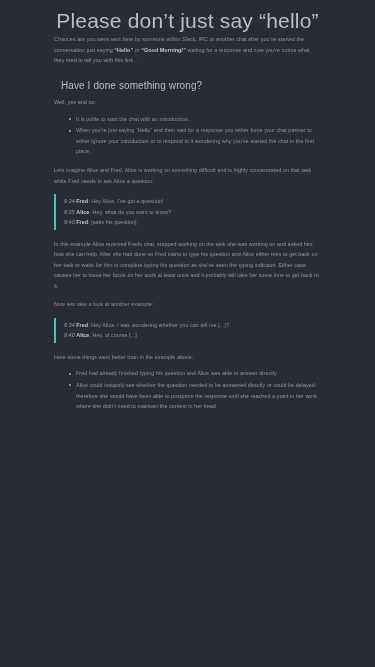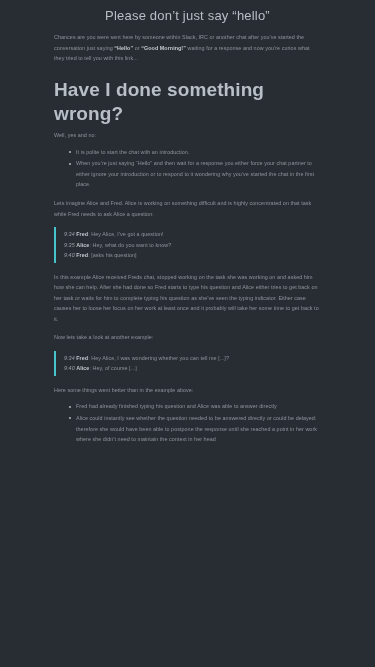--- a/index.html
+++ b/index.html
@@ -18,39 +18,39 @@
   }
   .page {
     width: 375px;
     min-height: 667px;
     background: #282c33;
     box-sizing: border-box;
     padding: 0;
   }
   .title {
     text-align: center;
-    font-size: 13px;
+    font-size: 21px;
     font-weight: 400;
     color: #b9bfc6;
     letter-spacing: 0.2px;
-    margin: 8px 0 8px 0;
+    margin: 8px 0 0 0;
     padding: 0 10px;
     line-height: 1.25;
   }
   .content {
     margin: 0 auto;
     padding: 0 0 0 0;
     width: 266px;
     margin-left: 54px;
   }
   h2.heading {
-    font-size: 19px;
-    font-weight: 700;
+    font-size: 10px;
+    font-weight: 400;
     color: #b9bfc6;
-    margin: 14px 0 5px 0;
+    margin: 14px 0 5px 7px;
     letter-spacing: 0.1px;
     line-height: 1.25;
   }
   p.para {
     font-size: 5.4px;
     line-height: 1.95;
     margin: 0 0 8px 0;
     color: #8e949c;
     letter-spacing: 0.05px;
     text-align: left;

